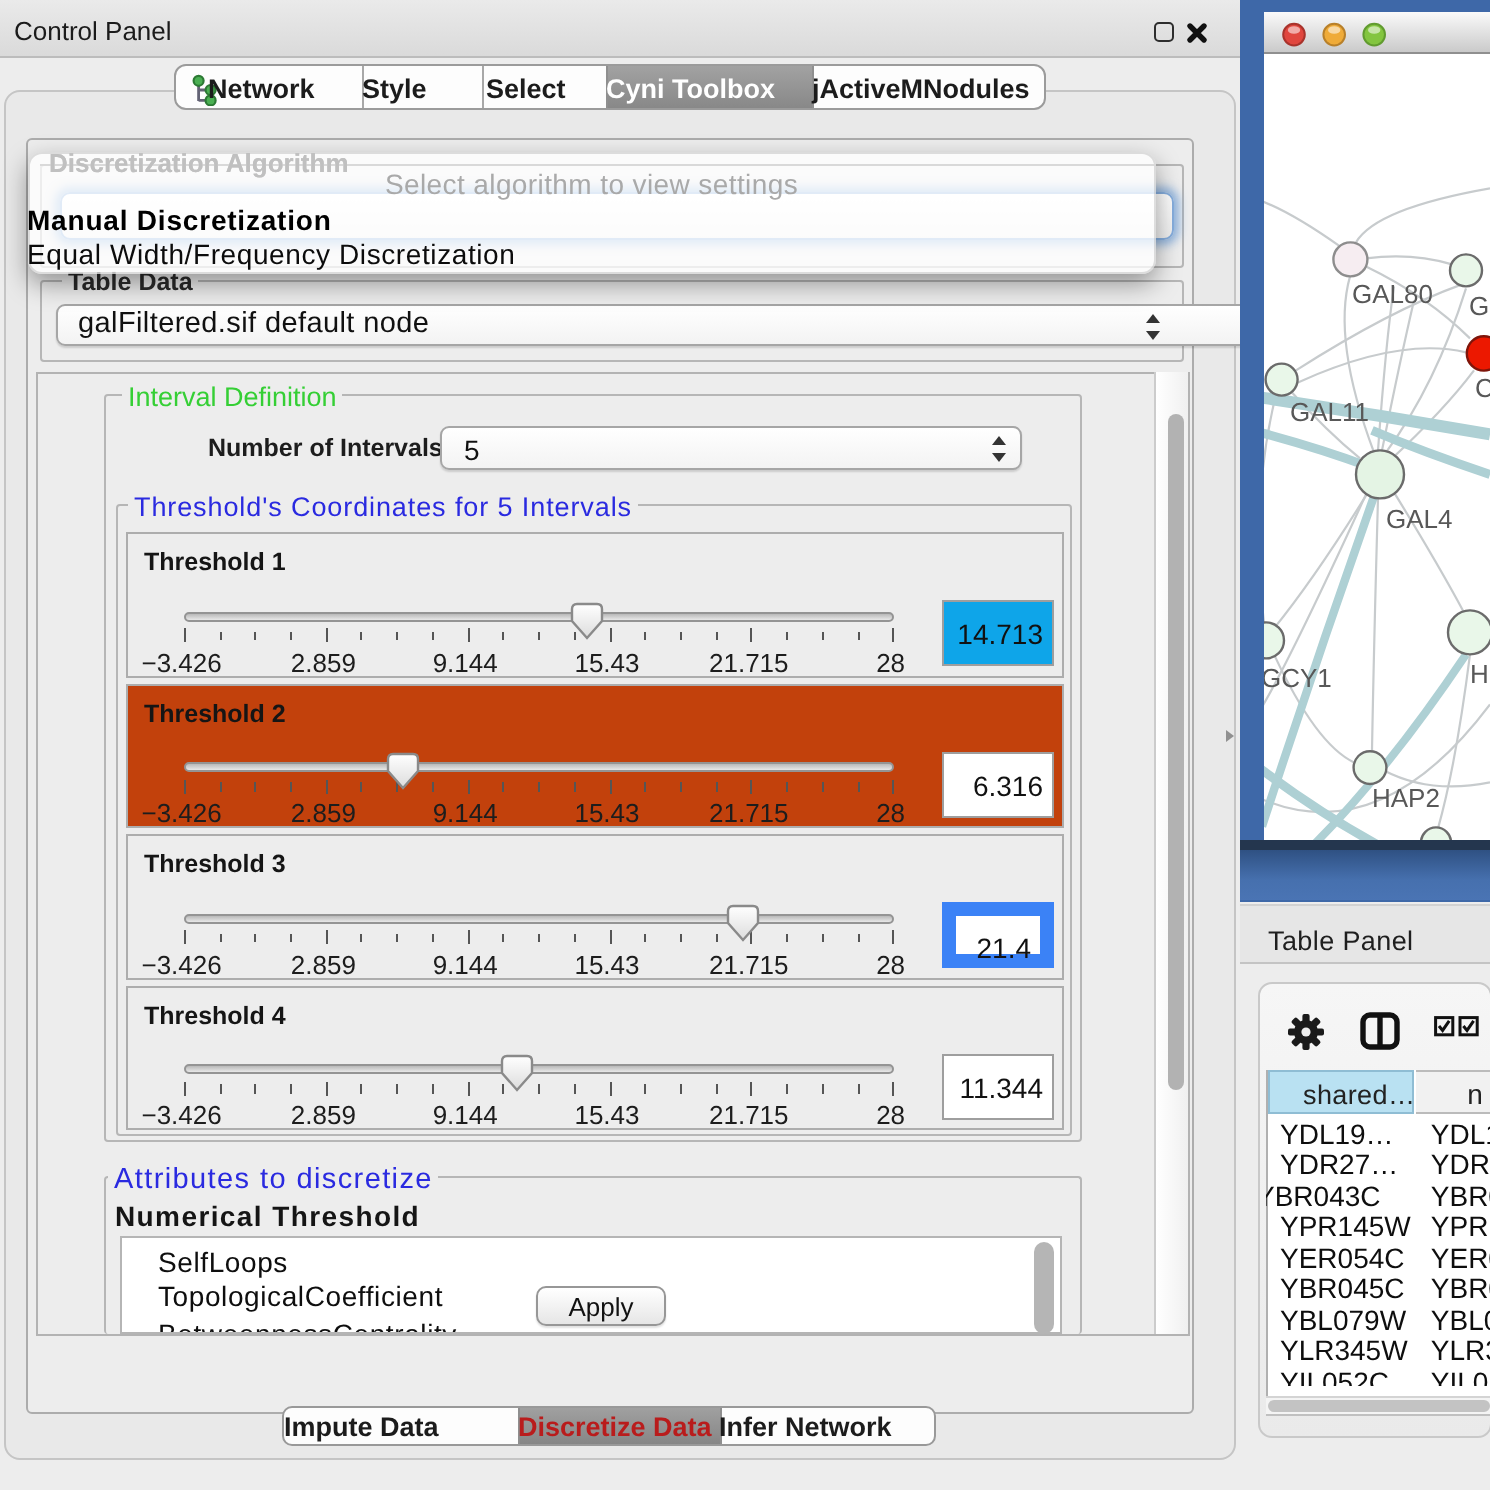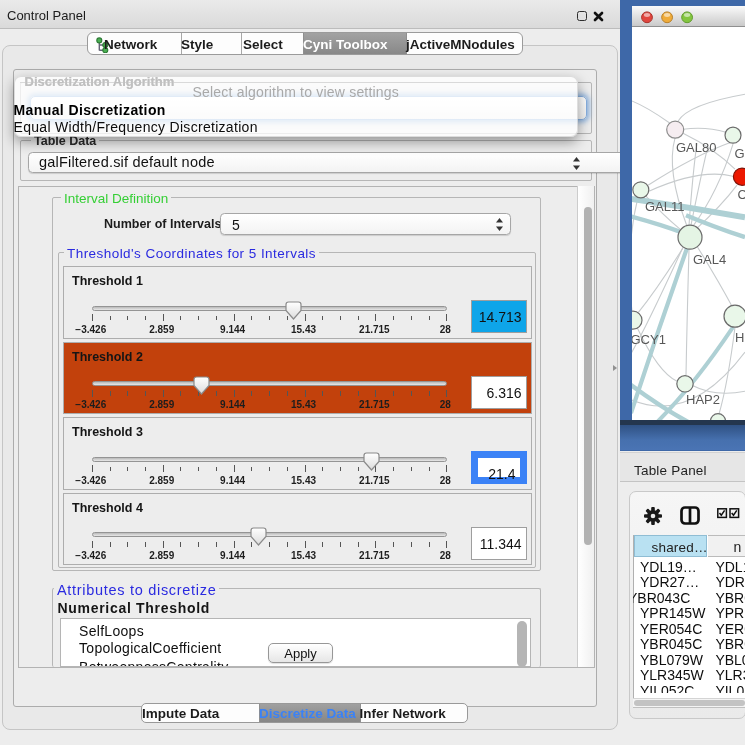--- a/index.html
+++ b/index.html
@@ -3,21 +3,21 @@
 <style>
 *{margin:0;padding:0;box-sizing:border-box}
 html,body{width:745px;height:745px;overflow:hidden}
 body{font-family:"Liberation Sans",sans-serif;background:#ededed}
 .ab{position:absolute}
 .grp{position:absolute;border:1px solid #b6b6b6;border-radius:2px}
 .glabel{position:absolute;background:#ededed;padding:0 3px;font-size:12.5px;white-space:nowrap}
 .combo{position:absolute;background:linear-gradient(#ffffff,#f3f3f3);border:1px solid #a6a6a6;border-radius:4.5px;box-shadow:0 1px 1px rgba(0,0,0,.14)}
 .tseg{position:absolute;top:0;height:100%;font-weight:bold;font-size:13.5px;color:#1c1c1c;white-space:nowrap}
 .tick{position:absolute;width:1px;background:#555}
-.tlab{position:absolute;font-size:10px;font-weight:bold;color:#1d1d1d;transform:translateX(-50%);white-space:nowrap}
+.tlab{position:absolute;font-size:13px;font-weight:normal;color:#1d1d1d;transform:translateX(-50%);white-space:nowrap}
 .row{position:absolute;font-size:13px;color:#0e0e0e;white-space:nowrap}
 .trow{position:absolute;font-size:14px;color:#0e0e0e;white-space:nowrap}
 </style></head><body>
 <div class="ab" style="left:0;top:0;width:745px;height:745px;overflow:hidden">
 
 <div class="ab" style="left:0;top:0;width:620px;height:29px;background:linear-gradient(#eaeaea,#dadada);border-bottom:1px solid #bcbcbc"></div>
 <div class="ab" style="left:7px;top:8px;font-size:13px;color:#1b1b1b">Control Panel</div>
 <div class="ab" style="left:577px;top:11px;width:10px;height:10px;border:1.6px solid #2d2d2d;border-radius:2.5px"></div>
 <svg class="ab" style="left:593px;top:10.5px" width="11" height="11" viewBox="0 0 11 11">
       <path d="M2 2 L9 9 M9 2 L2 9" stroke="#111" stroke-width="2.7" stroke-linecap="round"></path>
@@ -260,21 +260,21 @@
 </div>
 <div class="ab" style="left:516.5px;top:620.5px;width:10.5px;height:46.9px;background:#b5b5b5;border-radius:5px"></div>
 
 <div class="ab" style="left:268px;top:642.5px;width:65px;height:20.5px;background:linear-gradient(#ffffff,#e6e6e6);border:1px solid #979797;border-radius:5px;text-align:center;font-size:13px;color:#111;line-height:19px;box-shadow:0 1px 1px rgba(0,0,0,.12)">Apply</div>
 
 <div class="ab" style="left:141px;top:702.5px;width:327px;height:20px;background:#fdfdfd;border:1px solid #999;border-radius:5px;overflow:hidden">
  <div class="ab" style="left:117px;top:0;width:100.5px;height:100%;background:linear-gradient(#a0a0a0,#868686)"></div>
  <div class="ab" style="left:117px;top:0;width:1px;height:100%;background:#8f8f8f"></div>
  <div class="ab" style="left:217.5px;top:0;width:1px;height:100%;background:#8f8f8f"></div>
  <div class="tseg" style="left:0;width:102px;line-height:20px">Impute Data</div>
- <div class="tseg" style="left:117px;width:100.5px;line-height:20px;color:#3b82f6">Discretize Data</div>
+ <div class="tseg" style="left:117px;width:100.5px;line-height:20px;color:#b91c1c">Discretize Data</div>
  <div class="tseg" style="left:217.5px;width:109px;line-height:20px">Infer Network</div>
 </div>
 
 <svg class="ab" style="left:612px;top:364px" width="6" height="8" viewBox="0 0 6 8">
       <path d="M1 1 L5 4 L1 7 Z" fill="#909090"></path>
     </svg>
 
 <div class="ab" style="left:13.5px;top:75.5px;width:564.5px;height:61px;background:rgba(255,255,255,.75);border:1px solid rgba(150,150,150,.3);border-radius:7px;box-shadow:0 5px 13px rgba(0,0,0,.38)"></div>
 <div class="ab" style="left:20px;top:81.5px;width:558px;height:1px;background:#d9d9d9"></div>
 <div class="ab" style="left:24.5px;top:74px;font-size:13px;font-weight:bold;color:#c0c0c0;background:transparent">Discretization Algorithm</div>

